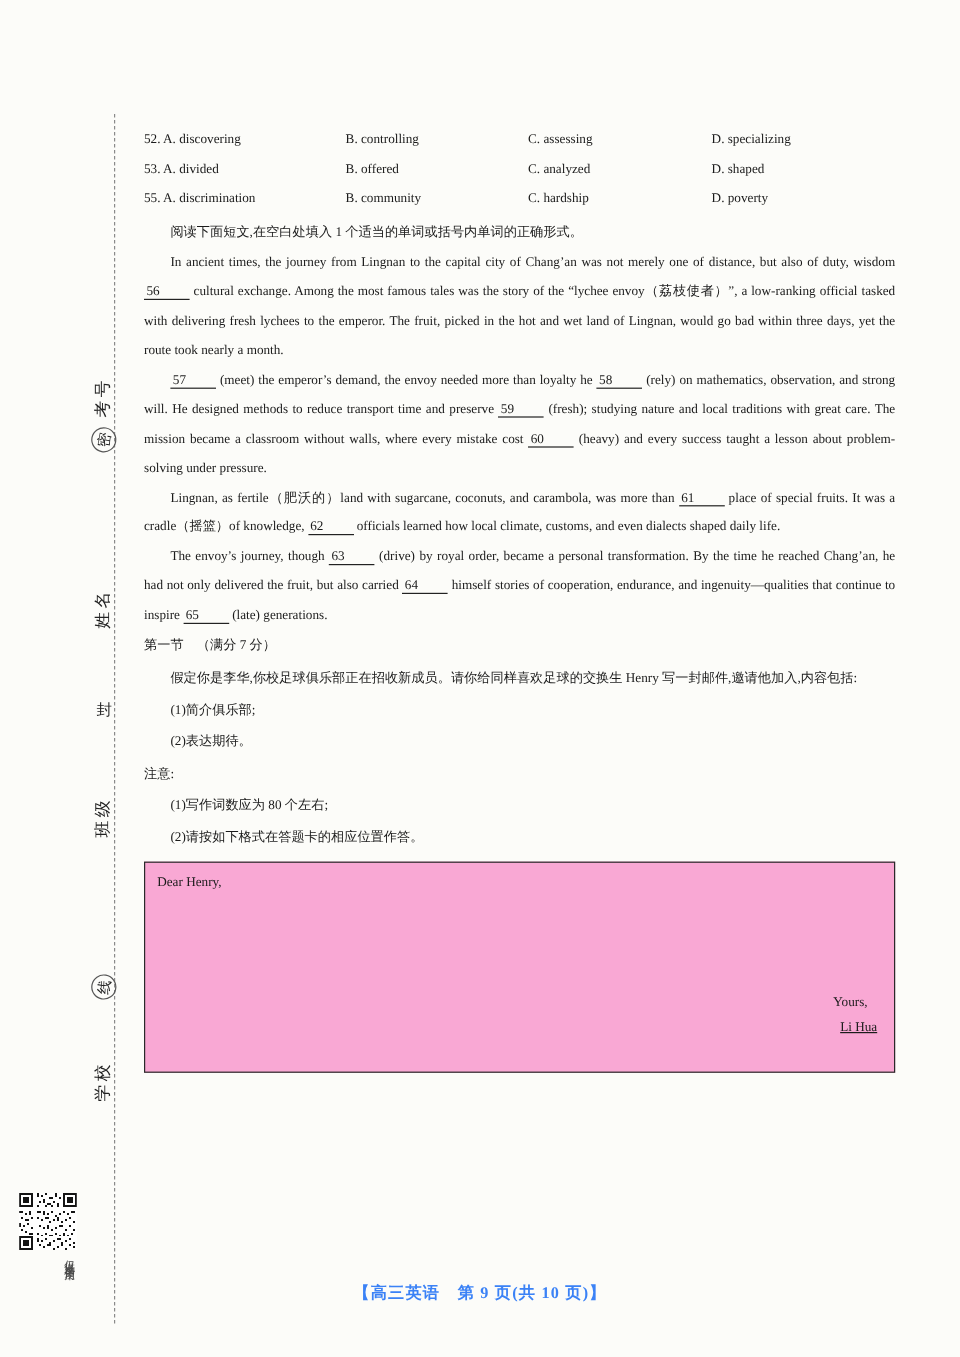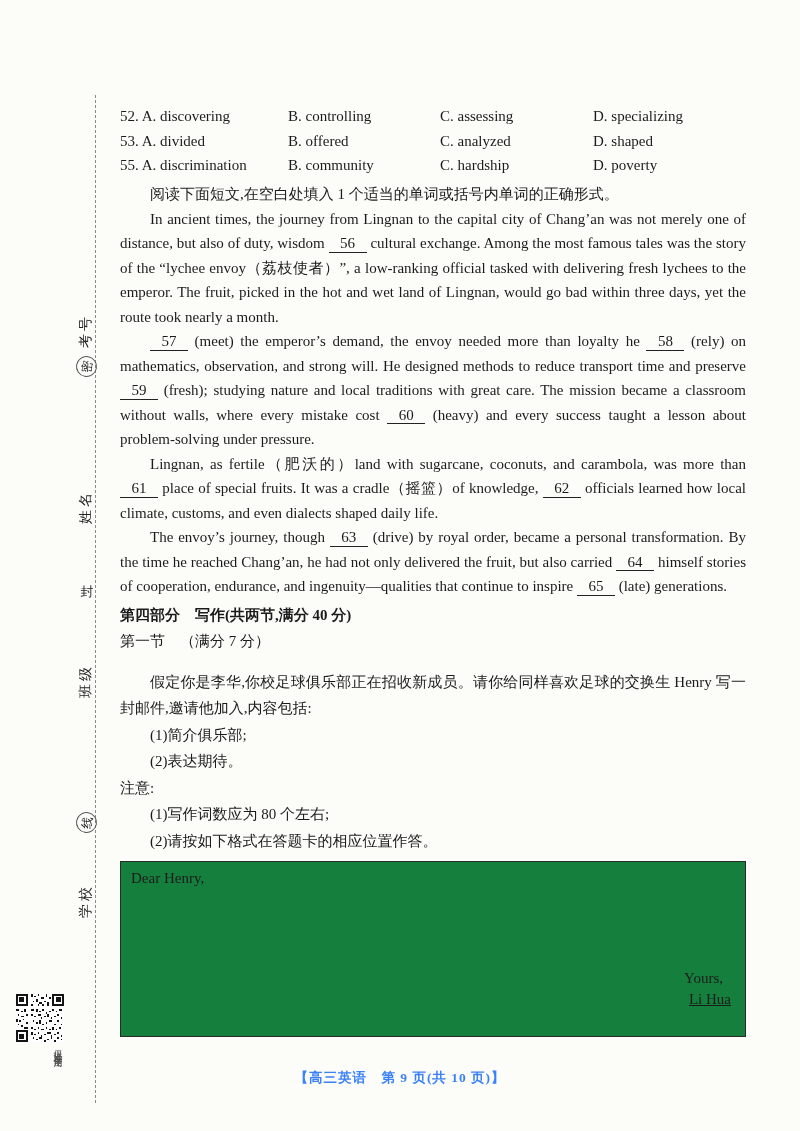--- a/index.html
+++ b/index.html
@@ -27,44 +27,44 @@
     font-size:12px; line-height:20px; text-align:center; color:#222;
     transform:rotate(-80deg);
   }
   .qr { position:absolute; left:16px; top:994px; width:48px; height:48px; }
   .qr-caption {
     position:absolute; left:51px; top:1042px;
     writing-mode:vertical-rl; font-size:9px; letter-spacing:2px; color:#444;
   }
 
   
-  .content { position:absolute; left:120px; top:104px; width:626px; font-size:15px; line-height:24.5px; }
+  .content { position:absolute; left:120px; top:104px; width:626px; font-size:11px; line-height:24.5px; }
 
   .opt-row { display:grid; grid-template-columns:168px 152px 153px 1fr; line-height:24.5px; }
   .options { margin-bottom:3px; }
 
   .sec-head { line-height:26px; }
   .bold { font-weight:bold; }
   .indent { padding-left:2em; }
   .instruction { line-height:26px; padding-left:2em; }
 
   .para { text-align:justify; text-indent:2em; line-height:24.5px; }
   .blank {
     display:inline-block; min-width:38px; padding:0 2px;
-    border-bottom:1px solid #222; text-align:center; text-indent:0;
+    border-bottom:1px solid #222; text-indent:0;
     line-height:1.1;
     font-family:Liberation Serif, serif;
   }
 
-  .task { text-align:justify; text-indent:2em; line-height:26.5px; margin-top:15px; }
+  .task { text-align:justify; text-indent:2em; line-height:26.5px; margin-top:1px; }
   .cn-line { line-height:26.5px; }
 
   .write-box {
     margin-top:7px; height:176px; border:1.5px solid #2a2a2a;
-    position:relative; padding:4px 10px; background:#15803d;
+    position:relative; padding:4px 10px; background:#f9a8d4;
   }
   .closing   { position:absolute; right:22px; bottom:46px; }
   .signature { position:absolute; right:14px; bottom:25px;text-decoration:underline; }
 
   .footer {
     position:absolute; left:0; right:0; top:1069px;
     text-align:center; font-size:13.5px; font-weight:bold; color:#3b82f6;
     letter-spacing:1px;
   }
 </style>
@@ -210,21 +210,20 @@
 
     <div class="instruction">阅读下面短文,在空白处填入 1 个适当的单词或括号内单词的正确形式。</div>
 
     <div>
         <p class="para">In ancient times, the journey from Lingnan to the capital city of Chang’an was not merely one of distance, but also of duty, wisdom <span class="blank">56</span> cultural exchange. Among the most famous tales was the story of the “lychee envoy（荔枝使者）”, a low-ranking official tasked with delivering fresh lychees to the emperor. The fruit, picked in the hot and wet land of Lingnan, would go bad within three days, yet the route took nearly a month.</p>
         <p class="para"><span class="blank">57</span> (meet) the emperor’s demand, the envoy needed more than loyalty he <span class="blank">58</span> (rely) on mathematics, observation, and strong will. He designed methods to reduce transport time and preserve <span class="blank">59</span> (fresh); studying nature and local traditions with great care. The mission became a classroom without walls, where every mistake cost <span class="blank">60</span> (heavy) and every success taught a lesson about problem-solving under pressure.</p>
         <p class="para">Lingnan, as fertile（肥沃的）land with sugarcane, coconuts, and carambola, was more than <span class="blank">61</span> place of special fruits. It was a cradle（摇篮）of knowledge, <span class="blank">62</span> officials learned how local climate, customs, and even dialects shaped daily life.</p>
         <p class="para">The envoy’s journey, though <span class="blank">63</span> (drive) by royal order, became a personal transformation. By the time he reached Chang’an, he had not only delivered the fruit, but also carried <span class="blank">64</span> himself stories of cooperation, endurance, and ingenuity—qualities that continue to inspire <span class="blank">65</span> (late) generations.</p>
       </div>
 
-    <div class="sec-head bold" style="margin-top:3px">第四部分　写作(共两节,满分 40 分)</div>
     <div class="sec-head">第一节　（满分 7 分）</div>
 
     <p class="task">假定你是李华,你校足球俱乐部正在招收新成员。请你给同样喜欢足球的交换生 Henry 写一封邮件,邀请他加入,内容包括:</p>
     <div class="cn-line indent">(1)简介俱乐部;</div>
     <div class="cn-line indent">(2)表达期待。</div>
     <div class="cn-line">注意:</div>
     <div class="cn-line indent">(1)写作词数应为 80 个左右;</div>
     <div class="cn-line indent">(2)请按如下格式在答题卡的相应位置作答。</div>
 
     <div class="write-box">

